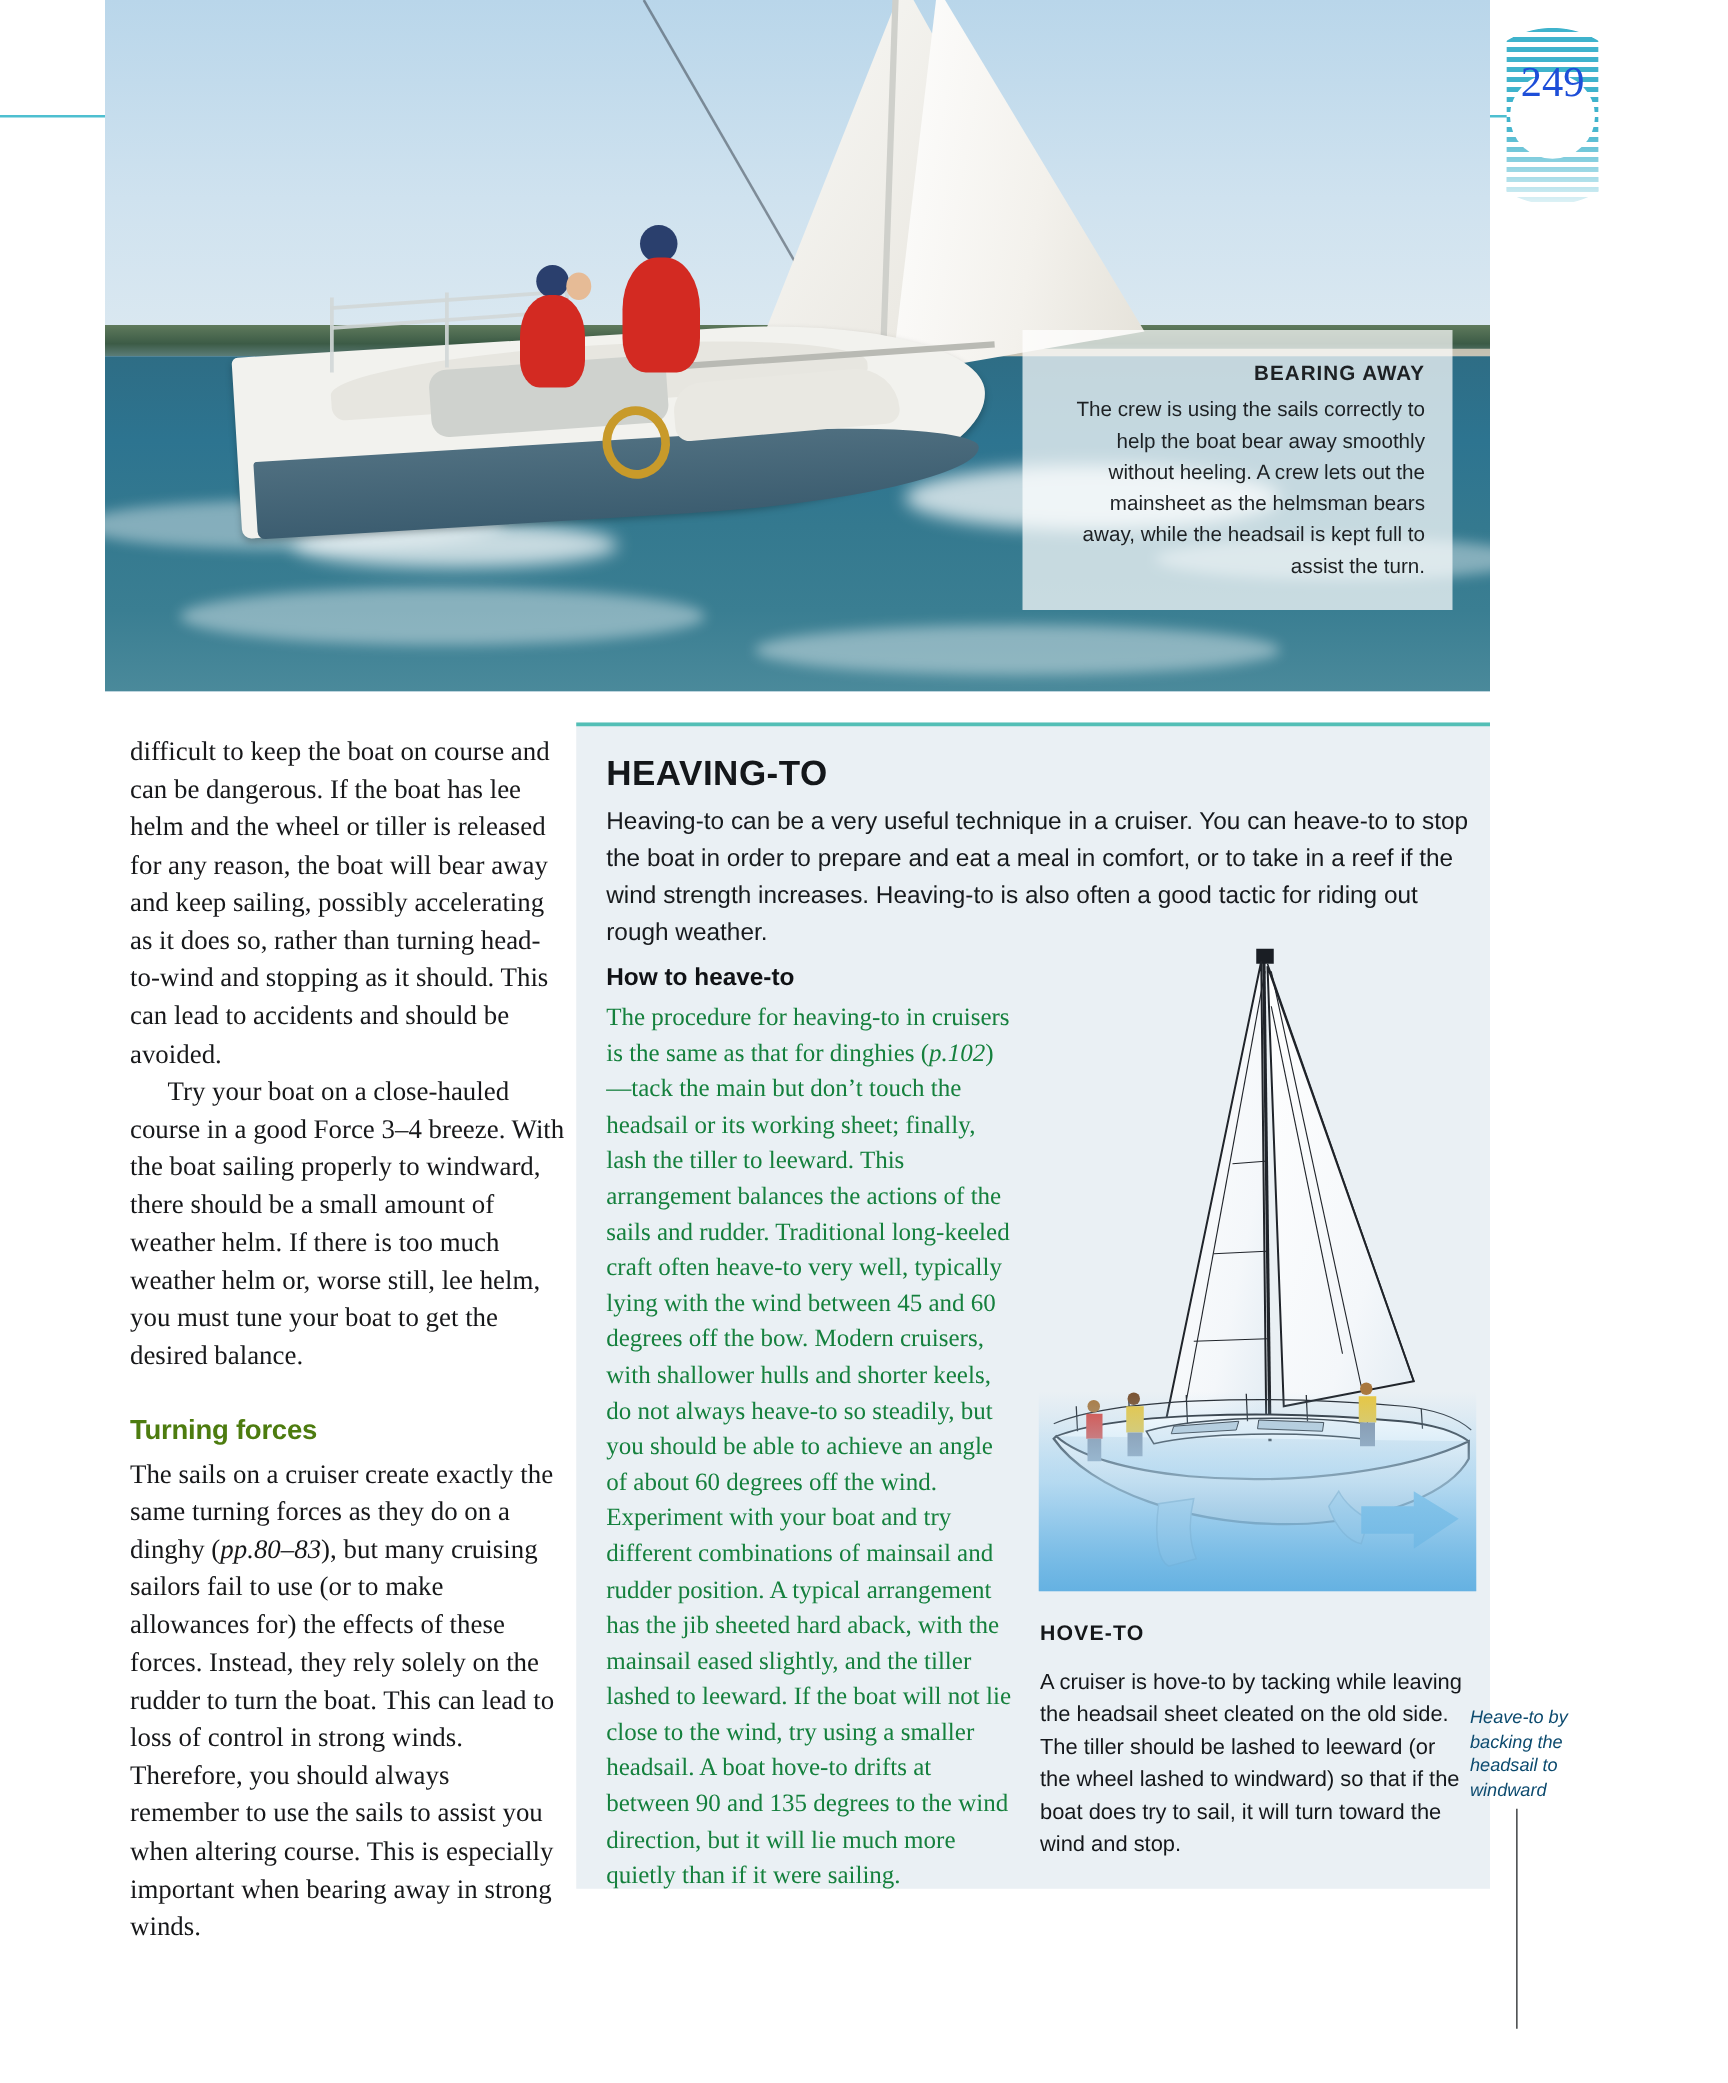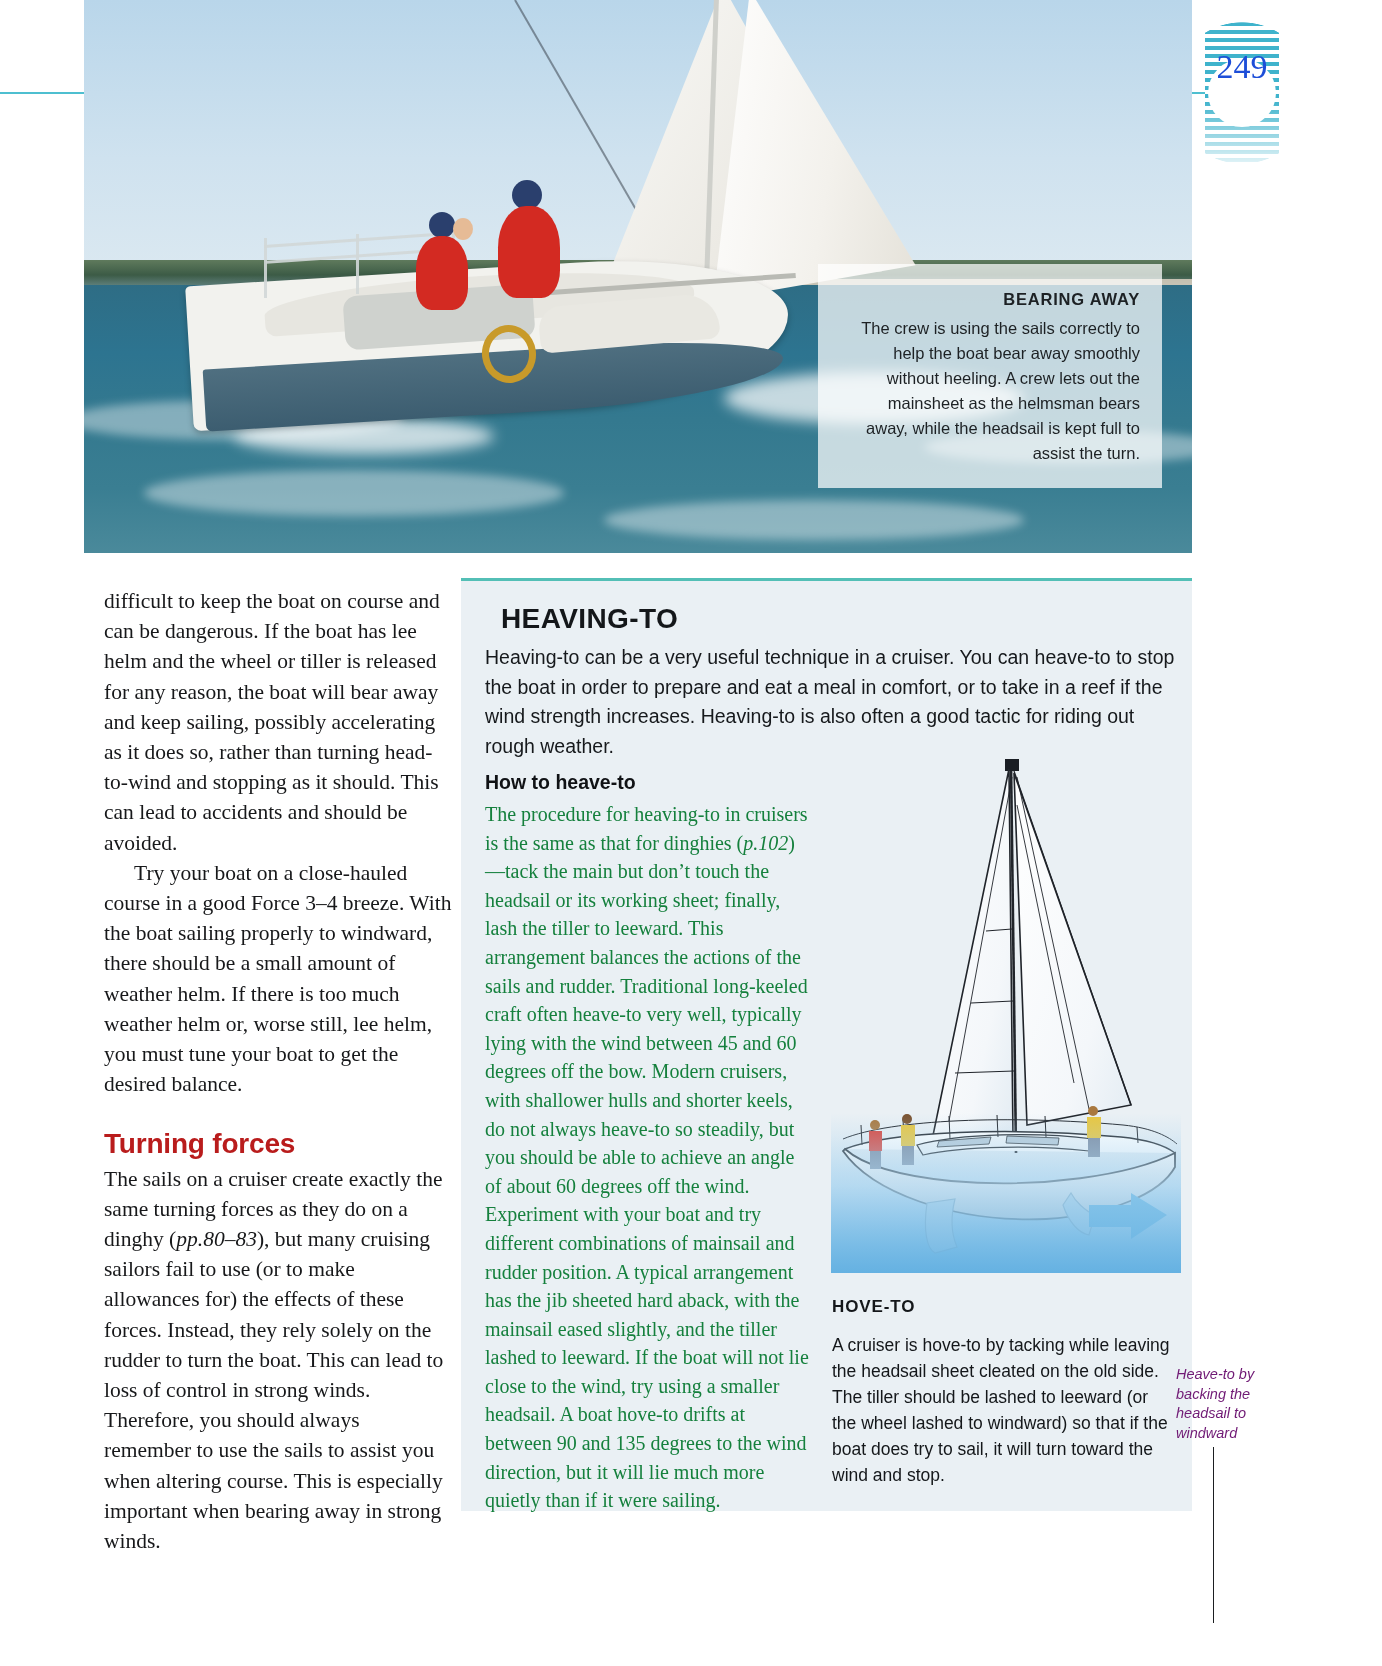--- a/index.html
+++ b/index.html
@@ -242,42 +242,42 @@
     line-height: 30.2px;
     color: #17181a;
     text-align: left;
     margin-left: 18px;
   }
   .left-col p { margin: 0; }
   .left-col p.indent { text-indent: 30px; }
   .subhead {
     font-family: "Liberation Sans", sans-serif;
     font-weight: bold;
-    font-size: 28px;
-    color: #b91c1c;
+    font-size: 22px;
+    color: #4d7c0f;
     margin: 30px 0 4px 0;
     letter-spacing: -0.2px;
   }
   .ital { font-style: italic; }
 
   
   .panel {
     position: absolute;
     left: 461px;
     top: 578px;
     width: 731px;
     height: 933px;
     background: #eaf0f4;
     border-top: 3px solid #53bfb6;
     box-sizing: border-box;
   }
   .panel-inner { position: absolute; left: 0; top: 0; right: 0; bottom: 0; }
   .panel-title {
     position: absolute;
-    left: 40px; top: 22px;
+    left: 24px; top: 22px;
     font-family: "Liberation Sans", sans-serif;
     font-size: 28px;
     font-weight: bold;
     letter-spacing: 0.4px;
     color: #14171a;
   }
   .panel-intro {
     position: absolute;
     left: 24px; top: 62px;
     width: 690px;
@@ -318,21 +318,21 @@
   }
   .illus-caption {
     position: absolute;
     left: 715px;
     top: 784px;
     width: 96px;
     font-family: "Liberation Sans", sans-serif;
     font-style: italic;
     font-size: 14.5px;
     line-height: 19.5px;
-    color: #701a75;
+    color: #0c4a6e;
   }
   .leader-line {
     position: absolute;
     left: 752px; top: 866px;
     width: 1px; height: 176px;
     background: #1b1e21;
   }
   .hove-cap {
     position: absolute;
     left: 371px;

